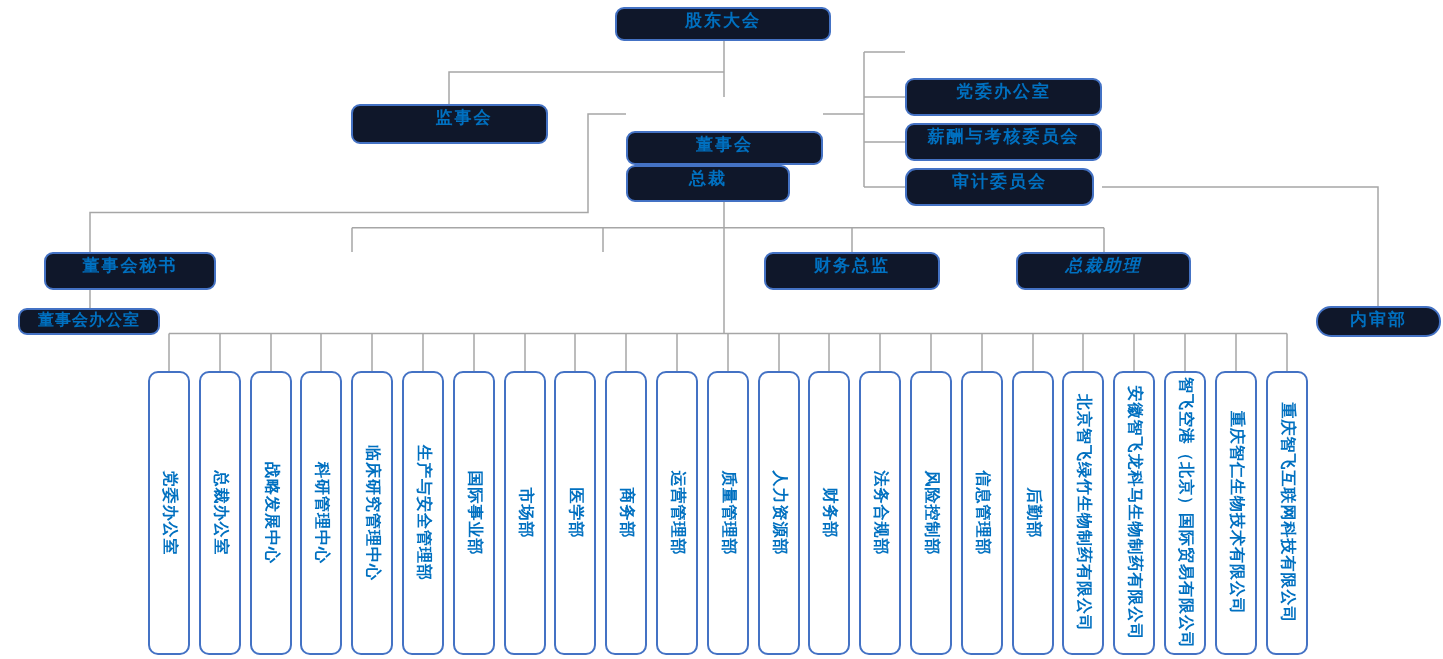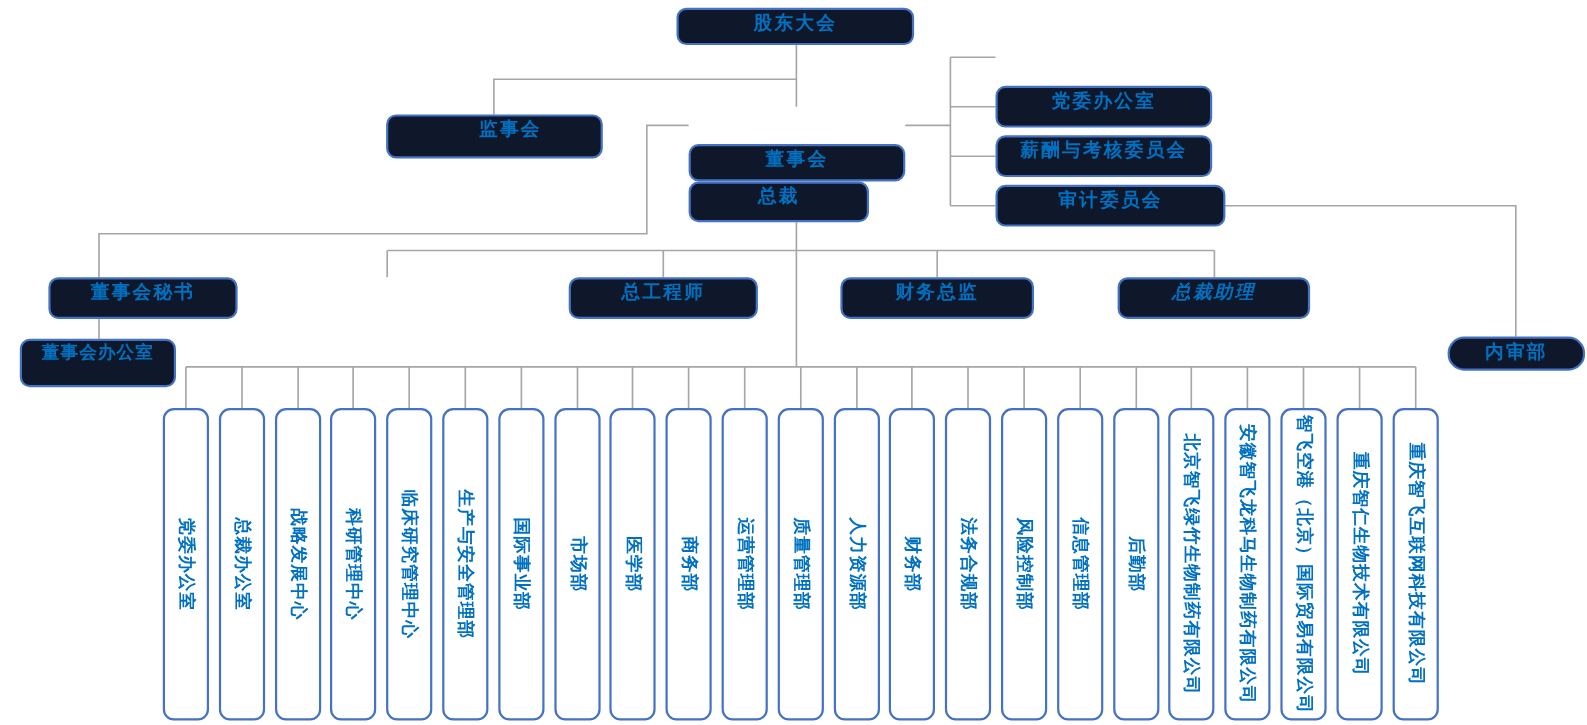--- a/index.html
+++ b/index.html
@@ -86,42 +86,39 @@
   <div class="node" style="left:626px; top:97px; width:197px; height:34px;margin-top:34px;">
       <span>董事会</span>
     </div>
 
   <div class="node" style="left:905px; top:78px; width:197px; height:38px;">
       <span>党委办公室</span>
     </div>
   <div class="node" style="left:905px; top:123px; width:197px; height:38px;">
       <span>薪酬与考核委员会</span>
     </div>
-  <div class="node" style="left:905px; top:168px; width:209px; height:38px;">
+  <div class="node" style="left:905px; top:168px; width:189px; height:38px;border-radius:11px;">
       <span>审计委员会</span>
     </div>
 
   <div class="node" style="left:626px; top:165px; width:164px; height:37px;">
       <span>总裁</span>
     </div>
 
   <div class="node" style="left:4px; top:252px; width:172px; height:38px;margin-left:40px;">
       <span>董事会秘书</span>
     </div>
-  <div class="node" style="left:517px; top:252px; width:172px; height:38px;">
-      <span>总工程师</span>
-    </div>
   <div class="node" style="left:764px; top:252px; width:176px; height:38px;">
       <span>财务总监</span>
     </div>
   <div class="node" style="left:1016px; top:252px; width:175px; height:38px;font-style:italic;">
       <span>总裁助理</span>
     </div>
 
-  <div class="node" style="left:18px; top:308px; width:142px; height:44px; font-size:16px; letter-spacing:1px;">
+  <div class="node" style="left:18px; top:308px; width:142px; height:27px; font-size:16px; letter-spacing:1px;">
       <span>董事会办公室</span>
     </div>
 
   <div class="node" style="left:1316px; top:306px; width:125px; height:31px;border-radius:15px;">
       <span>内审部</span>
     </div>
 
   <div class="vnode" style="left:148px;">
       <span class="vlabel">党委办公室</span>
     </div>

